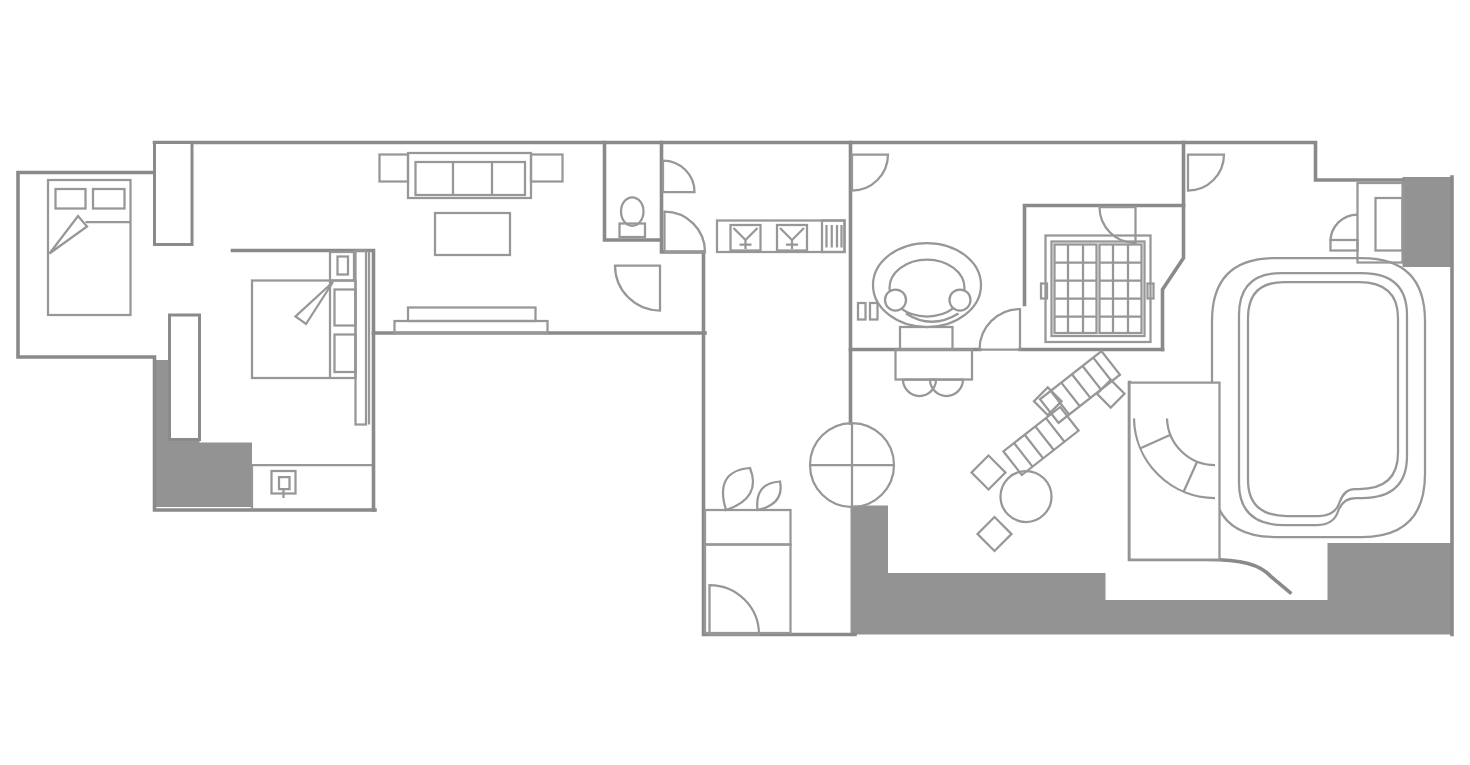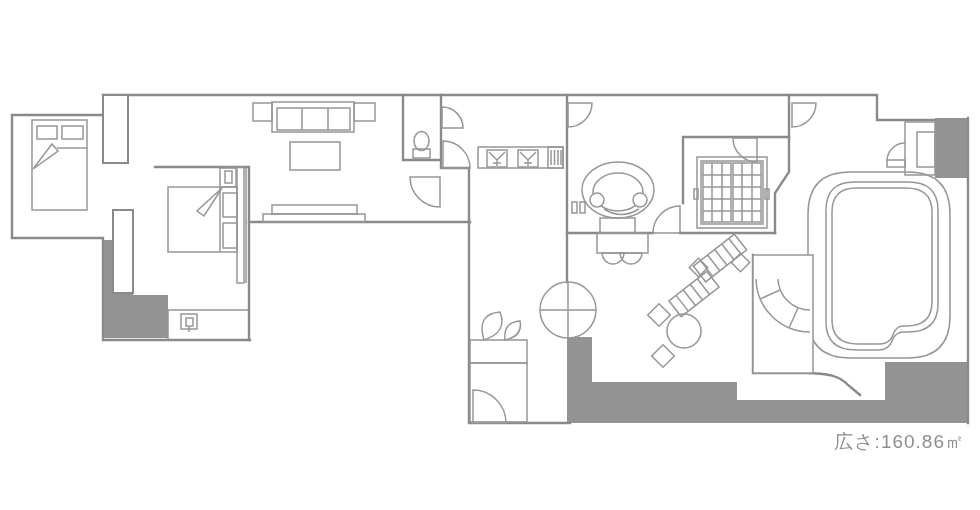--- a/index.html
+++ b/index.html
@@ -165,14 +165,13 @@
       <path class="door" d="M540,310 A28,28 0 0 0 596,310"></path>
       <path class="door" d="M540,310 H596 M568,282 V338"></path>
     </g>
     <path class="door" d="M680,233 V206 A27,27 0 0 0 653,233 Z"></path>
     <path class="door" d="M733,138 A24,24 0 0 0 757,162 L757,138 Z"></path>
     <path class="door" d="M816,103 A24,24 0 0 1 792,127 L792,103 Z"></path>
     <path class="door" d="M473,423 V390 A33,33 0 0 1 506,423 Z"></path>
   </g>
 </svg>
 
-<div class="area-label">広さ:160.86㎡</div>
 </div>
 
 </body></html>

